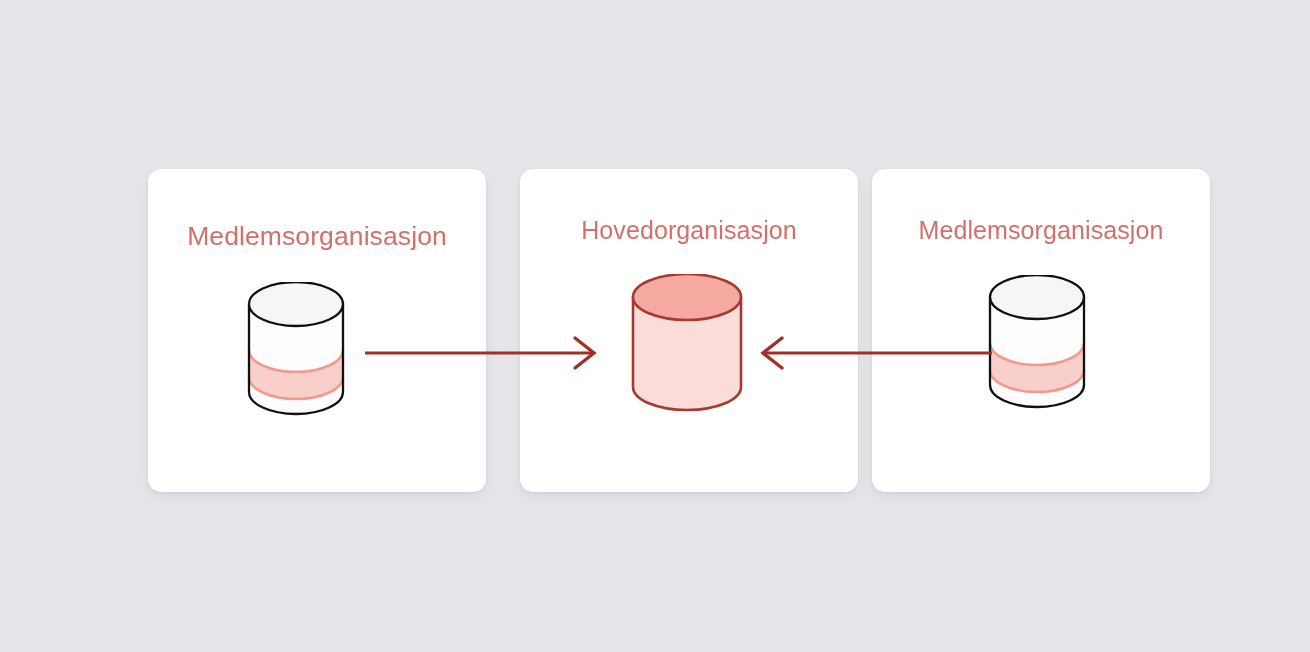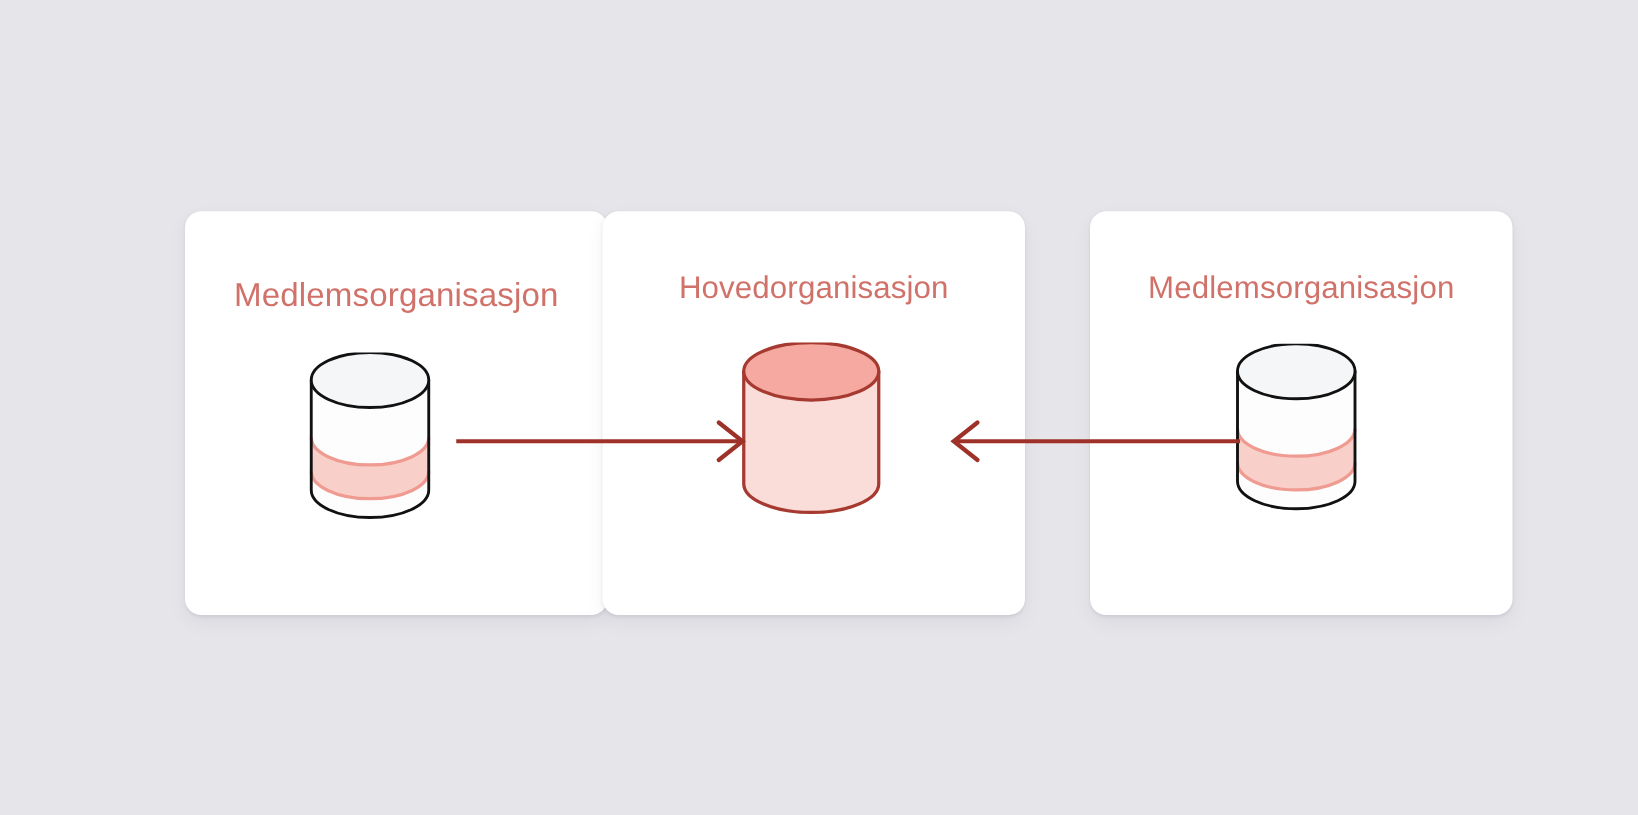--- a/index.html
+++ b/index.html
@@ -23,21 +23,21 @@
     position: absolute;
     top: 169px;
     width: 338px;
     height: 323px;
     background: #ffffff;
     border-radius: 13px;
     box-shadow: 0 1px 3px rgba(20, 20, 40, 0.07),
                 0 6px 16px rgba(20, 20, 40, 0.05);
   }
   #card-left   { left: 124px; }
-  #card-center { left: 458px; }
+  #card-center { left: 496px; }
   #card-right  { left: 848px; }
 
   .card-title {
     position: absolute;
     left: 0;
     width: 100%;
     text-align: center;
     color: #d0726a;
     font-weight: 400;
     letter-spacing: 0.1px;

